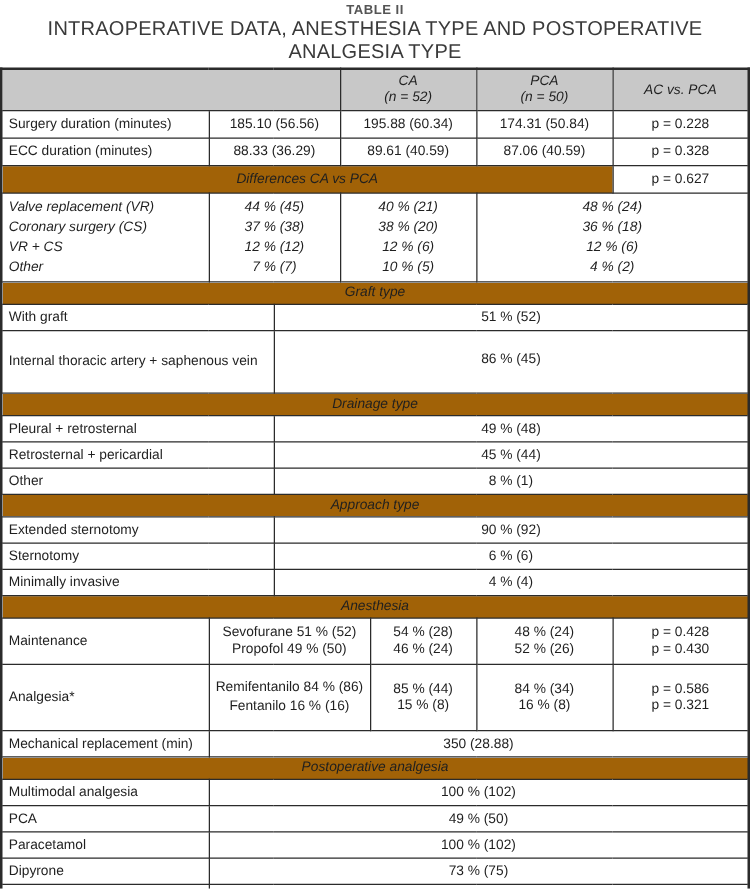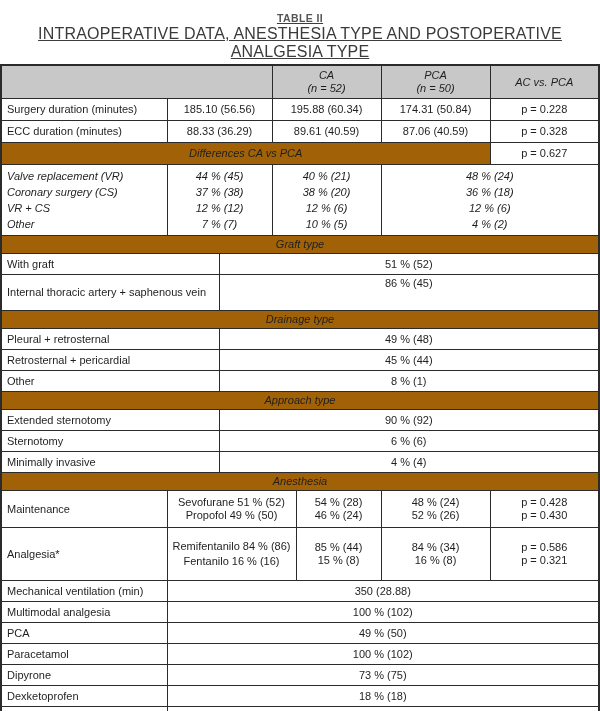--- a/index.html
+++ b/index.html
@@ -1,42 +1,42 @@
 <!DOCTYPE html>
 <html><head>
 <meta charset="utf-8">
 <style>
   html,body{margin:0;padding:0;background:#ffffff;}
   .page{
     width:600px;height:711px;background:#fff;position:relative;
     font-family:"Liberation Sans","DejaVu Sans",sans-serif;
     color:#1f1f1f;overflow:hidden;
   }
-  .title-block{text-align:center;padding-top:12px;margin-bottom:3px;color:#3d3d3d;text-decoration:underline;}
+  .title-block{text-align:center;padding-top:2px;margin-bottom:3px;color:#3d3d3d;}
   .title{font-size:10.5px;font-weight:bold;letter-spacing:.4px;color:#555;}
   .subtitle{font-size:16px;letter-spacing:.2px;margin-top:1px;color:#3a3a3a;}
   table.main{
     border-collapse:collapse;table-layout:fixed;width:598px;margin:0 auto;
     border:2px solid #2b2b2b;
   }
   td{
     border:1px solid #2b2b2b;font-size:11px;line-height:13px;
     padding:1px 5px;vertical-align:middle;overflow:hidden;
   }
   .band{background:#a16207;font-style:italic;text-align:center;}
   .hdr{background:#c8c8c8;font-style:italic;text-align:center;line-height:13px;}
   .lbl{text-align:left;}
   .val{text-align:center;}
   .valL{text-align:left;}
   .pcell{text-align:center;}
   .h30 td{height:30px;} .h19 td{height:19px;margin-top:44px;} .h18 td{height:18px;}
   .h68 td{height:68px;} .h16 td{height:15px;} .h32 td{height:32px;}
   .h34 td{height:34px;} .h50 td{height:50px;}
   .ml div{height:16px;line-height:16px;white-space:nowrap;font-style:italic;}
-  .vtop{vertical-align:top;padding-top:2px;}
+  .vtop{vertical-align:top;padding-top:16px;}
   .wrapcell{line-height:15px;}
 </style>
 </head>
 <body>
 
 <div class="page">
 
   <div class="title-block">
     <div class="title">TABLE II</div>
     <div class="subtitle">INTRAOPERATIVE DATA, ANESTHESIA TYPE AND POSTOPERATIVE ANALGESIA TYPE</div>
@@ -193,24 +193,27 @@
       <td class="val">
         <div>84 % (34)</div>
         <div>16 % (8)</div>
       </td>
       <td class="pcell">
         <div>p = 0.586</div>
         <div>p = 0.321</div>
       </td>
     </tr>
     <tr class="h18">
-      <td class="lbl">Mechanical ventilation (min)</td>
+      <td class="lbl">Mechanical replacement (min)</td>
       <td colspan="6" class="val">350 (28.88)</td>
     </tr>
 
+    <tr class="h16">
+      <td colspan="7" class="band">Postoperative analgesia</td>
+    </tr>
     <tr class="h18">
       <td class="lbl">Multimodal analgesia</td>
       <td colspan="6" class="val">100 % (102)</td>
     </tr>
     <tr class="h18">
       <td class="lbl">PCA</td>
       <td colspan="6" class="val">49 % (50)</td>
     </tr>
     <tr class="h18">
       <td class="lbl">Paracetamol</td>

